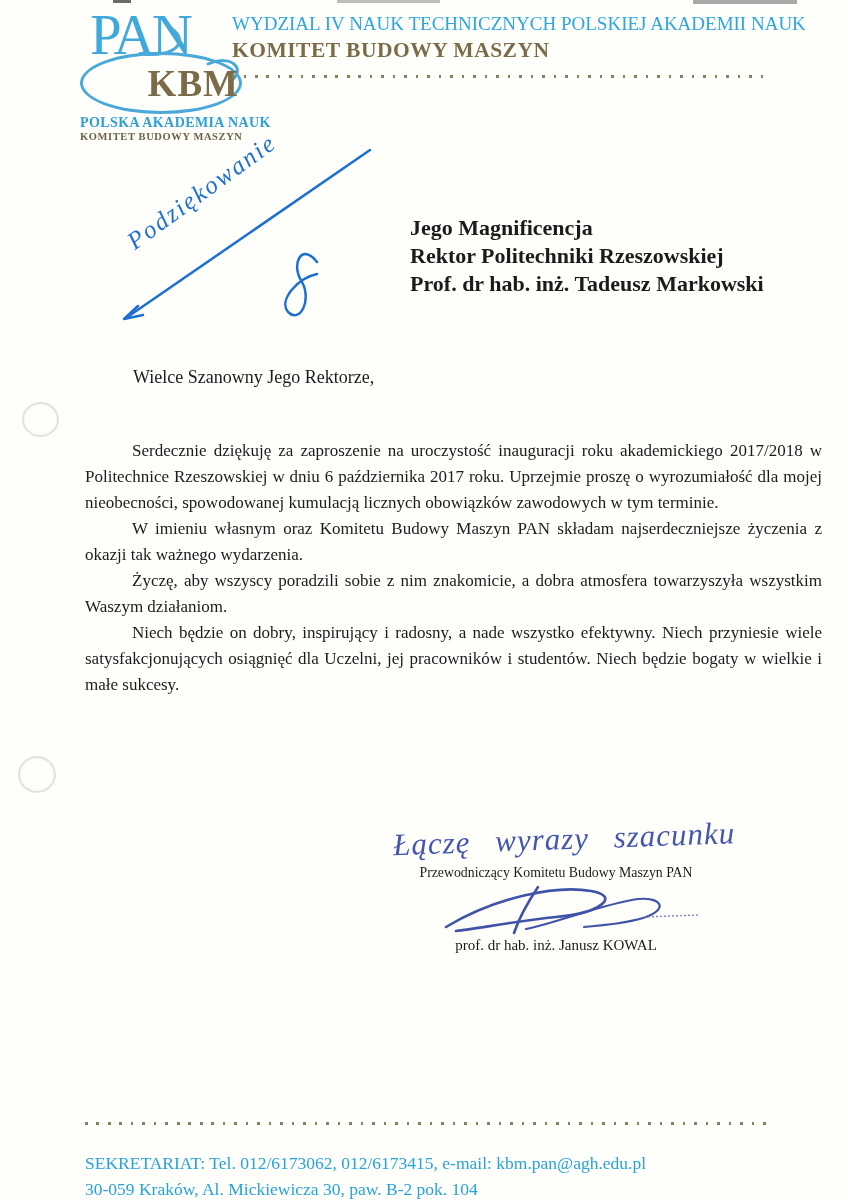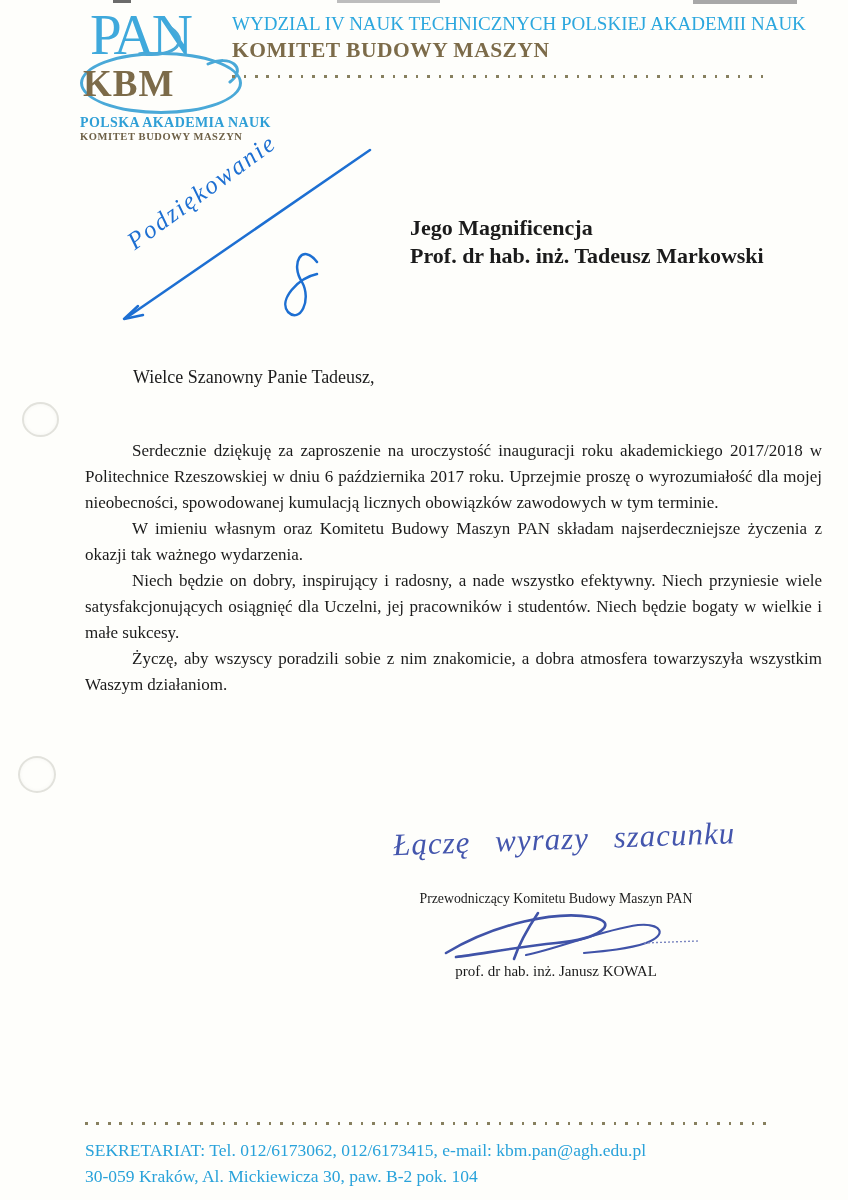--- a/index.html
+++ b/index.html
@@ -26,21 +26,21 @@
 
   
   .logo{position:absolute;left:80px;top:6px;width:160px;}
   .logo .pan{
     font-size:57px;line-height:1;color:#3fa9dc;letter-spacing:-3px;
     margin-left:10px;font-weight:normal;
   }
   .logo .ellipse{
     position:absolute;left:0;top:46px;width:156px;height:56px;
     border:3px solid #4aa9d8;border-radius:50%;
-    display:flex;align-items:center;justify-content:flex-start;
+    display:flex;align-items:center;justify-content:flex-end;
   }
   .logo .kbm{
     font-size:37px;font-weight:bold;color:#7c6b49;letter-spacing:1px;line-height:1;
   }
   .logo .swoosh{position:absolute;left:0;top:18px;pointer-events:none;}
   .logo .org1{margin-top:52px;font-size:14px;font-weight:bold;color:#2f9fd6;
       letter-spacing:.4px;white-space:nowrap;}
   .logo .org2{font-size:10.5px;font-weight:bold;color:#6d6046;
       letter-spacing:.6px;white-space:nowrap;}
 
@@ -74,29 +74,29 @@
   .body-text{position:absolute;left:85px;top:438px;width:737px;
       font-size:17px;line-height:26px;text-align:justify;}
   .body-text p{margin:0;text-indent:47px;}
 
   .closing-hand{
     position:absolute;left:393px;top:820px;width:410px;
     font-style:italic;font-size:31px;color:#4456ad;
     transform:rotate(-2deg);word-spacing:16px;letter-spacing:1px;
     white-space:nowrap;
   }
-  .sig-block{position:absolute;left:378px;top:891px;width:356px;text-align:center;}
+  .sig-block{position:absolute;left:378px;top:865px;width:356px;text-align:center;}
   .sig-block .title{font-size:13.8px;}
   .sig-block .scribble{margin:2px 0 0 0;height:52px;}
   .sig-block .name{font-size:15px;margin-top:2px;}
 
   .footer{position:absolute;left:85px;top:1122px;width:683px;}
   .footer .dots{width:683px;}
   .footer .f1,.footer .f2{font-size:17.5px;color:#29a2da;line-height:26px;}
-  .footer .f1{margin-top:12px;}
+  .footer .f1{margin-top:25px;}
 </style>
 </head>
 <body>
 
 <div class="page">
 
   <div class="scan-mark m1"></div>
   <div class="scan-mark m2"></div>
   <div class="scan-mark m3"></div>
   <div class="hole h1"></div>
@@ -125,30 +125,31 @@
     <svg width="270" height="195" viewBox="0 0 270 195">
       <path d="M258 8 L14 176" fill="none" stroke="#1d6fd2" stroke-width="2.5" stroke-linecap="round"></path>
       <path d="M26 164 L12 177 L31 173" fill="none" stroke="#1d6fd2" stroke-width="2.5" stroke-linecap="round" stroke-linejoin="round"></path>
       <path d="M205 120 C 190 100, 178 122, 190 140 C 200 158, 188 182, 176 170 C 166 158, 186 136, 205 132" fill="none" stroke="#1d6fd2" stroke-width="2.5" stroke-linecap="round"></path>
     </svg>
     <div class="word">Podziękowanie</div>
   </div>
 
   <div class="addressee">
     <div>Jego Magnificencja</div>
+    <div>Rektor Politechniki Rzeszowskiej</div>
     <div>Prof. dr hab. inż. Tadeusz Markowski</div>
   </div>
 
-  <div class="salutation">Wielce Szanowny Panie Tadeusz,</div>
+  <div class="salutation">Wielce Szanowny Jego Rektorze,</div>
 
   <div class="body-text">
     <p>Serdecznie dziękuję za zaproszenie na uroczystość inauguracji roku akademickiego 2017/2018 w Politechnice Rzeszowskiej w dniu 6 października 2017 roku. Uprzejmie proszę o wyrozumiałość dla mojej nieobecności, spowodowanej kumulacją licznych obowiązków zawodowych w tym terminie.</p>
     <p>W imieniu własnym oraz Komitetu Budowy Maszyn PAN składam najserdeczniejsze życzenia z okazji tak ważnego wydarzenia.</p>
+    <p>Życzę, aby wszyscy poradzili sobie z nim znakomicie, a dobra atmosfera towarzyszyła wszystkim Waszym działaniom.</p>
     <p>Niech będzie on dobry, inspirujący i radosny, a nade wszystko efektywny. Niech przyniesie wiele satysfakcjonujących osiągnięć dla Uczelni, jej pracowników i studentów. Niech będzie bogaty w wielkie i małe sukcesy.</p>
-    <p>Życzę, aby wszyscy poradzili sobie z nim znakomicie, a dobra atmosfera towarzyszyła wszystkim Waszym działaniom.</p>
   </div>
 
   <div class="closing-hand">Łączę wyrazy szacunku</div>
 
   <div class="sig-block">
     <div class="title">Przewodniczący Komitetu Budowy Maszyn PAN</div>
     <div class="scribble">
       <svg width="300" height="52" viewBox="0 0 300 52">
         <path d="M40 44 C 90 14, 150 2, 185 8 C 215 13, 195 30, 150 34 C 110 38, 70 46, 50 48" fill="none" stroke="#4053a8" stroke-width="2.6" stroke-linecap="round"></path>
         <path d="M120 46 C 150 40, 200 20, 232 16 C 256 14, 262 26, 240 34 C 222 40, 200 42, 178 44" fill="none" stroke="#4053a8" stroke-width="2.2" stroke-linecap="round"></path>

